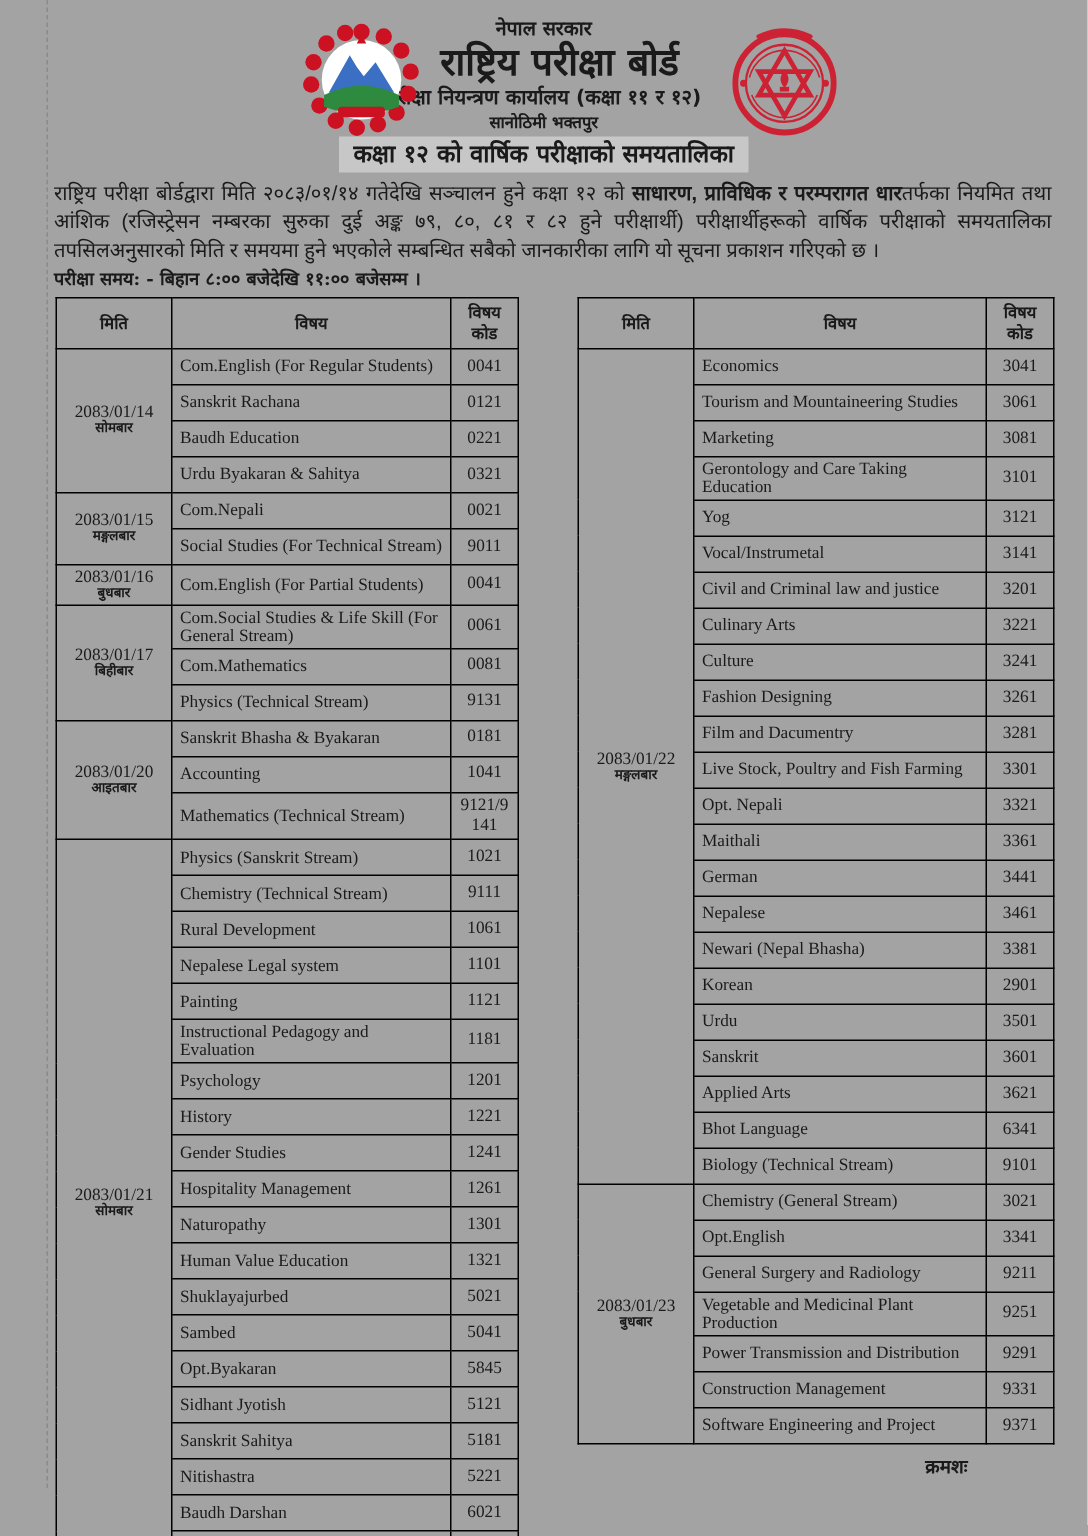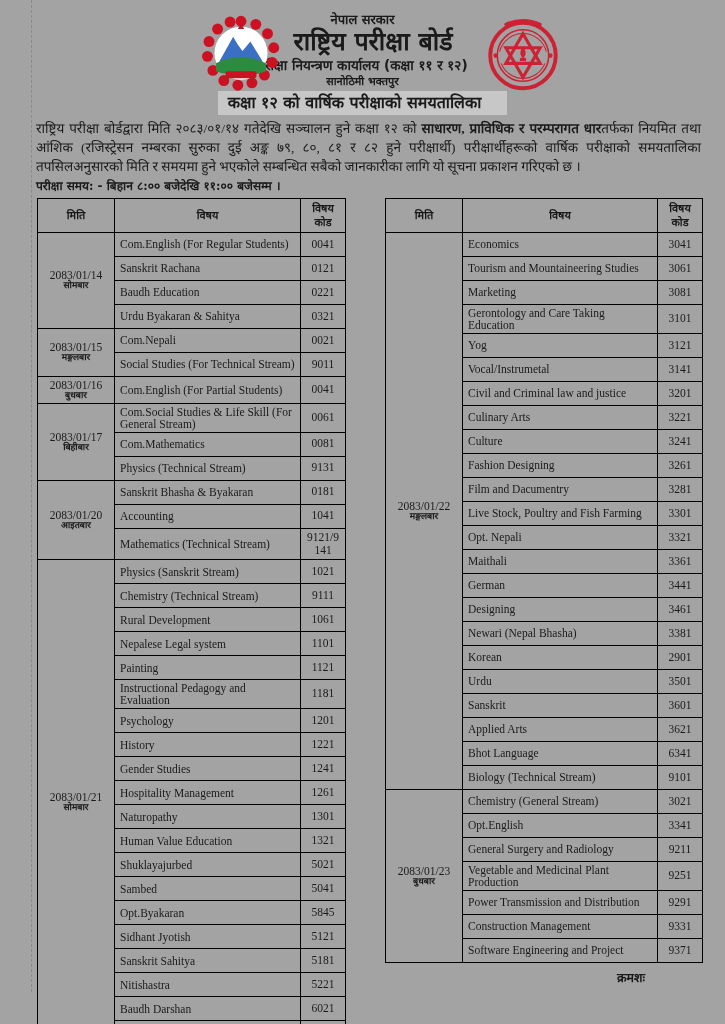--- a/index.html
+++ b/index.html
@@ -18,29 +18,29 @@
   
   .header{position:relative;text-align:center;padding-top:12px;}
   .logo{position:absolute;top:14px;width:78px;height:80px;}
   .logo-left{left:202px;}
   .logo-right{left:484px;}
   .hdr-govt{font-family:"DejaVu Sans", sans-serif;font-weight:bold;font-size:13px;line-height:1.25;}
   .hdr-board{font-family:"DejaVu Sans", sans-serif;font-weight:bold;font-size:25px;line-height:1.15;margin-left:21px;}
   .hdr-office{font-family:"DejaVu Sans", sans-serif;font-weight:bold;font-size:13.5px;line-height:1.3;}
   .hdr-loc{font-family:"DejaVu Sans", sans-serif;font-weight:bold;font-size:11px;line-height:1.3;}
   .title-bar{
-    display:inline-block;margin-top:2px;padding:0 26px 2px 10px;
+    display:inline-block;margin-top:2px;padding:0 10px 2px 10px;
     background:#c7c7c7;
     font-family:"DejaVu Sans", sans-serif;font-weight:bold;font-size:16px;
   }
   
   .notice{
     margin:4px 24px 0 36px;
     font-size:13.5px;line-height:1.42;text-align:justify;
-    font-family:Liberation Serif, serif;
+    font-family:Liberation Sans, sans-serif;
   }
   .notice b{font-weight:bold;}
   .exam-time{
     margin:1px 24px 4px 36px;
     font-size:12px;font-weight:bold;
     font-family:"DejaVu Serif", serif;
   }
   
   .tables-wrap{
     display:flex;align-items:flex-start;
@@ -377,21 +377,21 @@
             </tr>
             <tr>
               <td class="cell-subject">Maithali</td>
               <td class="cell-code">3361</td>
             </tr>
             <tr>
               <td class="cell-subject">German</td>
               <td class="cell-code">3441</td>
             </tr>
             <tr>
-              <td class="cell-subject">Designing</td>
+              <td class="cell-subject">Nepalese</td>
               <td class="cell-code">3461</td>
             </tr>
             <tr>
               <td class="cell-subject">Newari (Nepal Bhasha)</td>
               <td class="cell-code">3381</td>
             </tr>
             <tr>
               <td class="cell-subject">Korean</td>
               <td class="cell-code">2901</td>
             </tr>

